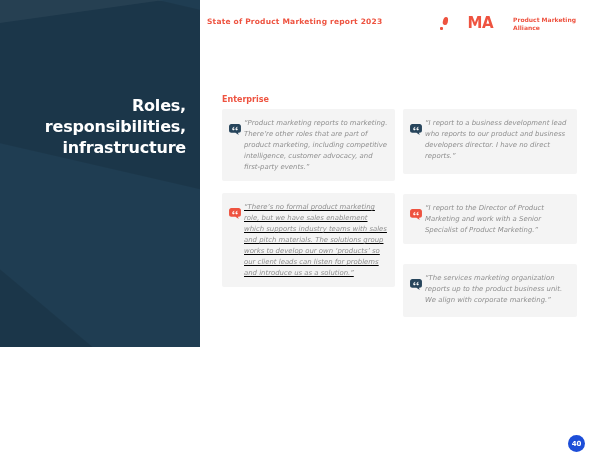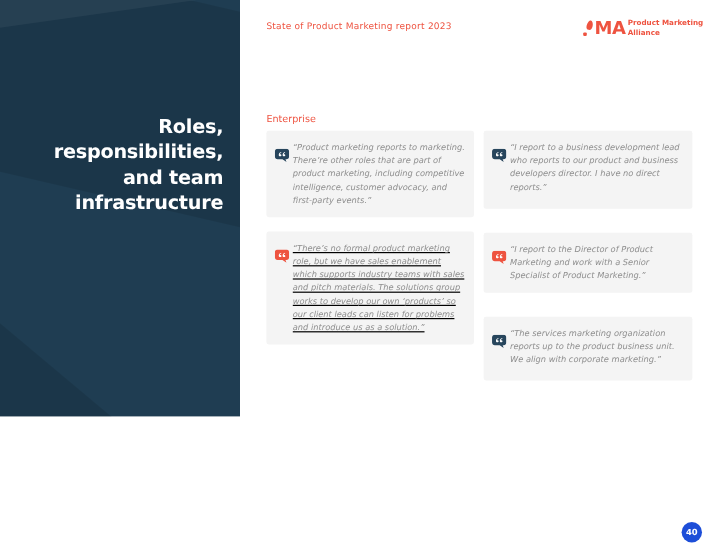--- a/index.html
+++ b/index.html
@@ -27,26 +27,26 @@
     background:rgba(0,0,0,0.10);transform:rotate(40deg);
   }
   .side-title{
     position:absolute;top:84px;right:14px;width:178px;
     text-align:right;color:#ffffff;
     font-size:16px;font-weight:700;line-height:21px;letter-spacing:-0.2px;
   }
   .side-title span{display:block;}
   
   .report-title{
-    position:absolute;left:222px;top:17px;
-    color:#ee5340;font-size:7.5px;font-weight:400;letter-spacing:0.2px;
+    position:absolute;left:207px;top:17px;
+    color:#ee5340;font-size:7.5px;font-weight:700;letter-spacing:0.2px;
   }
   .logo{
-    position:absolute;top:16px;right:14px;
-    display:flex;align-items:center;gap:2px;
+    position:absolute;top:16px;right:24px;
+    display:flex;align-items:center;gap:20px;
   }
   .logo-mark{position:relative;width:8px;height:15px;}
   .mark-comma{
     position:absolute;top:1px;left:3px;width:5px;height:8px;
     background:#ee5340;border-radius:50% 50% 50% 50% / 60% 60% 40% 40%;
     transform:rotate(14deg);
   }
   .mark-dot{
     position:absolute;bottom:1px;left:0;width:3.5px;height:3.5px;
     background:#ee5340;border-radius:1px;
@@ -54,21 +54,21 @@
   .logo-acronym{
     color:#ee5340;font-size:15px;font-weight:800;letter-spacing:-0.5px;line-height:15px;
   }
   .logo-name{
     color:#ee5340;font-size:6px;font-weight:700;line-height:7.5px;
   }
   .logo-name span{display:block;}
   
   .section-label{
     position:absolute;left:222px;top:95px;
-    color:#ee5340;font-size:8px;font-weight:400;
+    color:#ee5340;font-size:8px;font-weight:700;
   }
   .col{position:absolute;top:109px;display:flex;flex-direction:column;}
   .col-left{left:222px;width:173px;gap:12px;}
   .col-right{left:403px;width:174px;gap:20px;}
   .card{
     position:relative;background:#f4f4f4;border-radius:2px;
     padding:9px 7px 8px 22px;box-sizing:border-box;
   }
   .c1{min-height:71px;} .c2{min-height:88px;text-decoration:underline;}
   .c3{min-height:65px;} .c4{min-height:48px;} .c5{min-height:53px;}
@@ -88,21 +88,20 @@
 </head>
 <body>
 
 <aside class="sidebar">
   <div class="deco deco-top"></div>
   <div class="deco deco-top-light"></div>
   <div class="deco deco-bottom"></div>
   <h1 class="side-title">
     <span>Roles,</span>
     <span>responsibilities,</span>
-    <span>and team</span>
     <span>infrastructure</span>
   </h1>
 </aside>
 
 <div class="report-title">State of Product Marketing report 2023</div>
 
 <div class="logo">
   <span class="logo-mark">
     <span class="mark-comma"></span>
     <span class="mark-dot"></span>

